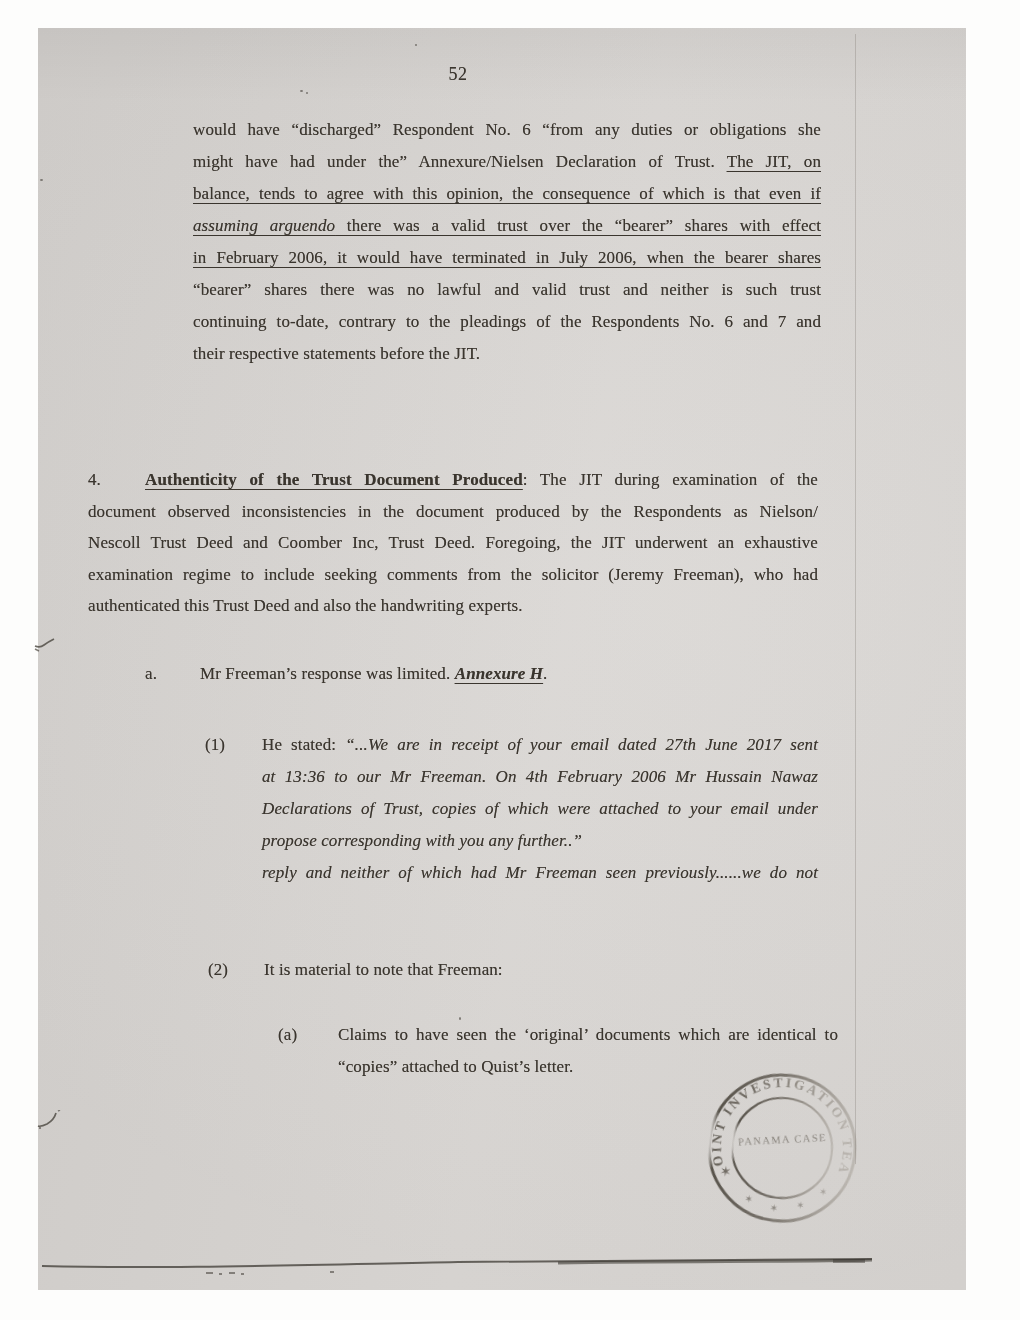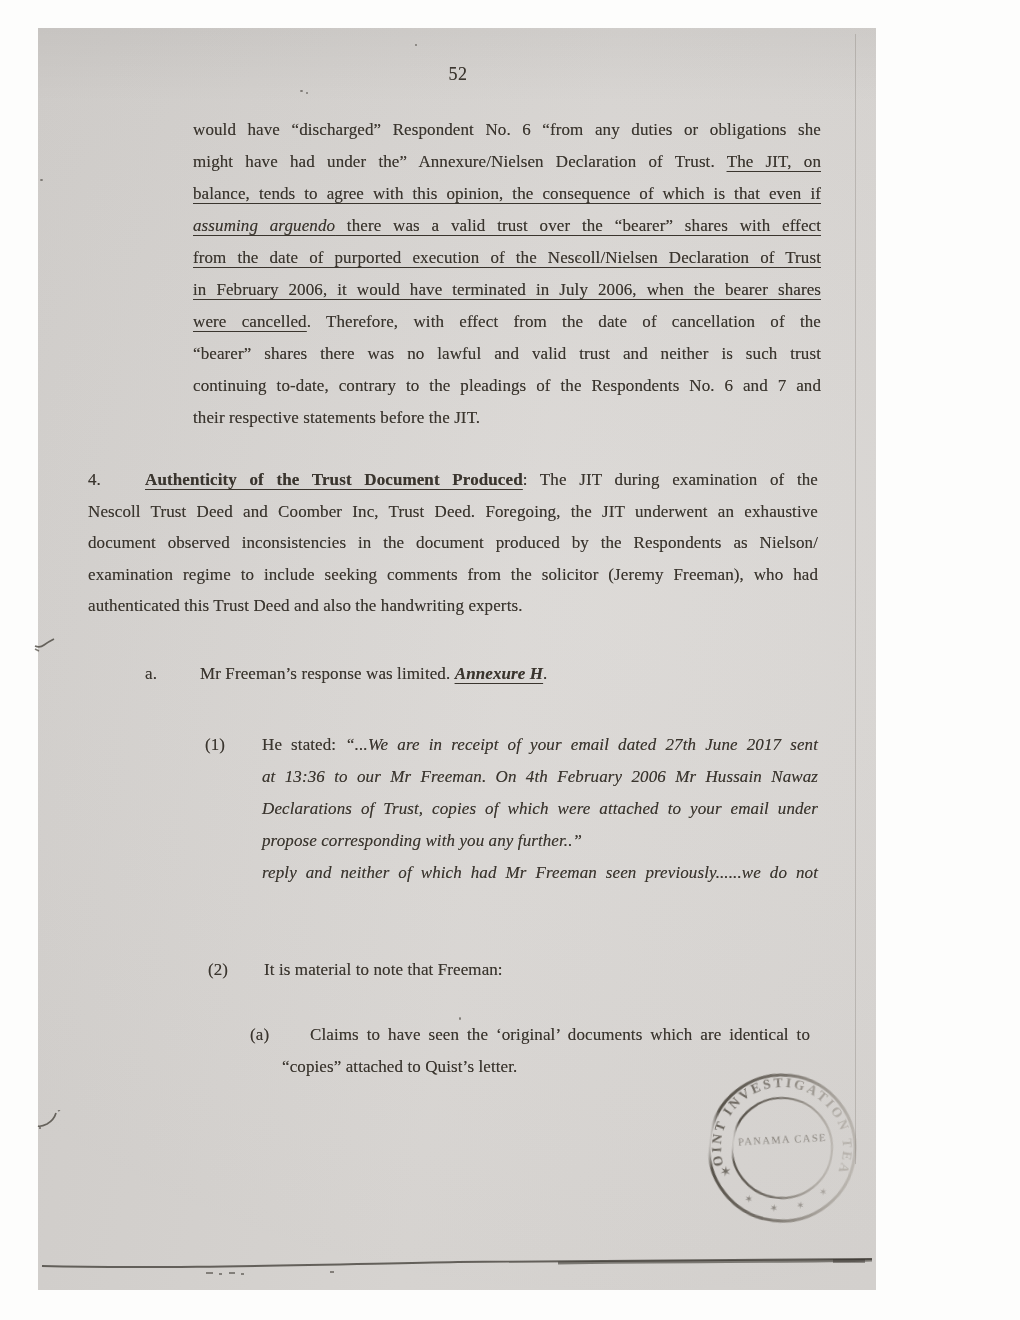--- a/index.html
+++ b/index.html
@@ -4,21 +4,21 @@
 <style>
   html,body{margin:0;padding:0;}
   body{
     width:1020px;height:1320px;
     background:#fdfdfc;
     position:relative;
     font-family:"Liberation Serif", serif;
     overflow:hidden;
   }
   .page{
-    position:absolute;left:38px;top:28px;width:838px;height:1262px;
+    position:absolute;left:38px;top:28px;width:928px;height:1262px;
     background:
       linear-gradient(180deg, rgba(0,0,0,0.035) 0%, rgba(0,0,0,0) 6%),
       radial-gradient(ellipse 900px 700px at 70% 45%, rgba(255,255,255,0.10), rgba(0,0,0,0.015)),
       linear-gradient(100deg,#d1cecb 0%,#d5d2cf 28%,#d9d6d3 55%,#d6d3d0 100%);
     color:#3a352e;
     overflow:visible;
   }
   .blk{position:absolute;}
   .line{
     font-size:17px;line-height:32px;
@@ -29,73 +29,71 @@
   .line.last{text-align-last:left;}
   .lh31 .line{line-height:31.6px;}
   .u{text-decoration:underline;text-decoration-thickness:1.3px;text-underline-offset:4px;}
   .it{font-style:italic;}
   .b{font-weight:bold;}
   .num{display:inline-block;width:57px;text-decoration:none;}
   .numA{display:inline-block;width:55px;}
   .num2{display:inline-block;width:56px;}
   .numPA{display:inline-block;width:60px;}
   .indent{margin-left:57px;}
-  .indent2a{margin-left:32px;}
+  .indent2a{margin-left:60px;}
   .pageno{position:absolute;left:392px;top:36px;width:56px;text-align:center;font-size:18px;letter-spacing:.5px;text-shadow:0 0 .5px rgba(58,53,46,.5);}
   .crease{position:absolute;left:817px;top:6px;width:1px;height:1130px;background:rgba(110,105,98,.28);}
   .speck{position:absolute;background:#4c4740;border-radius:50%;opacity:.65;}
   .stamp{position:absolute;left:644px;top:1020px;width:200px;height:200px;transform:rotate(7deg);filter:blur(.35px);opacity:.92;}
   .bottomedge{position:absolute;left:0;top:1224px;width:838px;height:44px;}
   .handmark{position:absolute;}
 </style>
 </head>
 <body>
 
 <div class="page">
 
   <div class="pageno">52</div>
 
   <div class="blk" style="left:155px;top:86px;width:628px;">
     <div class="line"><span>would have “discharged” Respondent No. 6 “from any duties or obligations she</span></div>
     <div class="line"><span>might have had under the” Annexure/Nielsen Declaration of Trust. </span><span class="u">The JIT, on</span></div>
     <div class="line"><span class="u">balance, tends to agree with this opinion, the consequence of which is that even if</span></div>
     <div class="line"><span class="u it">assuming arguendo</span><span class="u"> there was a valid trust over the “bearer” shares with effect</span></div>
-    <div class="line"><span class="u">from the date of purported execution of the Nescoll/Nielsen Declaration of Trust</span></div>
     <div class="line"><span class="u">in February 2006, it would have terminated in July 2006, when the bearer shares</span></div>
-    <div class="line"><span class="u">were cancelled</span><span>. Therefore, with effect from the date of cancellation of the</span></div>
     <div class="line"><span>“bearer” shares there was no lawful and valid trust and neither is such trust</span></div>
     <div class="line"><span>continuing to-date, contrary to the pleadings of the Respondents No. 6 and 7 and</span></div>
     <div class="line last"><span>their respective statements before the JIT.</span></div>
   </div>
 
   <div class="blk lh31" style="left:50px;top:436px;width:730px;">
     <div class="line"><span class="num">4.</span><span class="b u">Authenticity of the Trust Document Produced</span><span>: The JIT during examination of the</span></div>
+    <div class="line"><span>document observed inconsistencies in the document produced by the Respondents as Nielson/</span></div>
     <div class="line"><span>Nescoll Trust Deed and Coomber Inc, Trust Deed. Foregoing, the JIT underwent an exhaustive</span></div>
-    <div class="line"><span>document observed inconsistencies in the document produced by the Respondents as Nielson/</span></div>
     <div class="line"><span>examination regime to include seeking comments from the solicitor (Jeremy Freeman), who had</span></div>
     <div class="line last"><span>authenticated this Trust Deed and also the handwriting experts.</span></div>
   </div>
 
   <div class="blk" style="left:107px;top:630px;width:620px;">
     <div class="line last"><span class="numA">a.</span><span>Mr Freeman’s response was limited. </span><span class="b it u">Annexure H</span><span>.</span></div>
   </div>
 
   <div class="blk" style="left:167px;top:701px;width:613px;">
     <div class="line"><span class="num">(1)</span><span>He stated: </span><span class="it">“...We are in receipt of your email dated 27th June 2017 sent</span></div>
     <div class="line indent it"><span>at 13:36 to our Mr Freeman. On 4th February 2006 Mr Hussain Nawaz</span></div>
     <div class="line indent it"><span>Declarations of Trust, copies of which were attached to your email under</span></div>
     <div class="line indent it last"><span>propose corresponding with you any further..”</span></div>
     <div class="line indent it"><span>reply and neither of which had Mr Freeman seen previously......we do not</span></div>
   </div>
 
   <div class="blk" style="left:170px;top:926px;width:610px;">
     <div class="line last"><span class="num2">(2)</span><span>It is material to note that Freeman:</span></div>
   </div>
 
-  <div class="blk" style="left:212px;top:991px;width:560px;">
+  <div class="blk" style="left:240px;top:991px;width:560px;">
     <div class="line"><span class="numPA">(a)</span><span>Claims to have seen the ‘original’ documents which are identical to</span></div>
     <div class="line indent2a last"><span>“copies” attached to Quist’s letter.</span></div>
   </div>
 
   <svg class="stamp" viewBox="0 0 200 200">
     <defs>
       <linearGradient id="stampfade" x1="0" y1="0" x2="1" y2="0">
         <stop offset="0" stop-color="#45403700" stop-opacity="0"></stop>
         <stop offset="0.04" stop-color="#454037" stop-opacity="0.95"></stop>
         <stop offset="0.45" stop-color="#554f46" stop-opacity="0.8"></stop>

